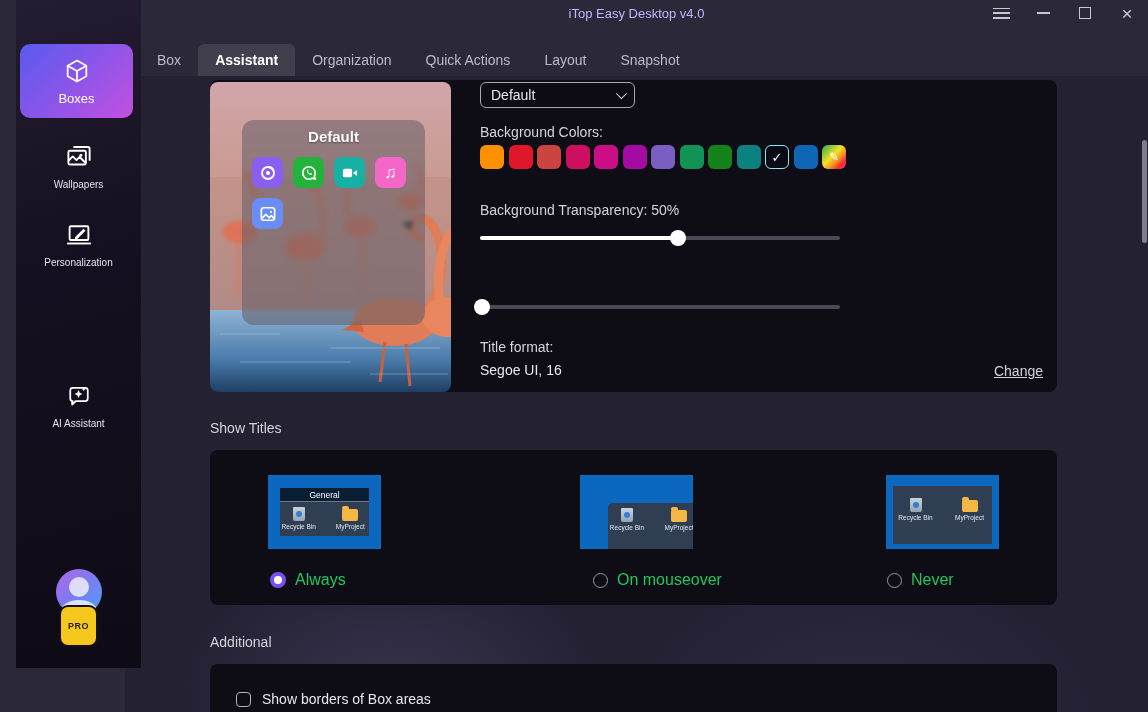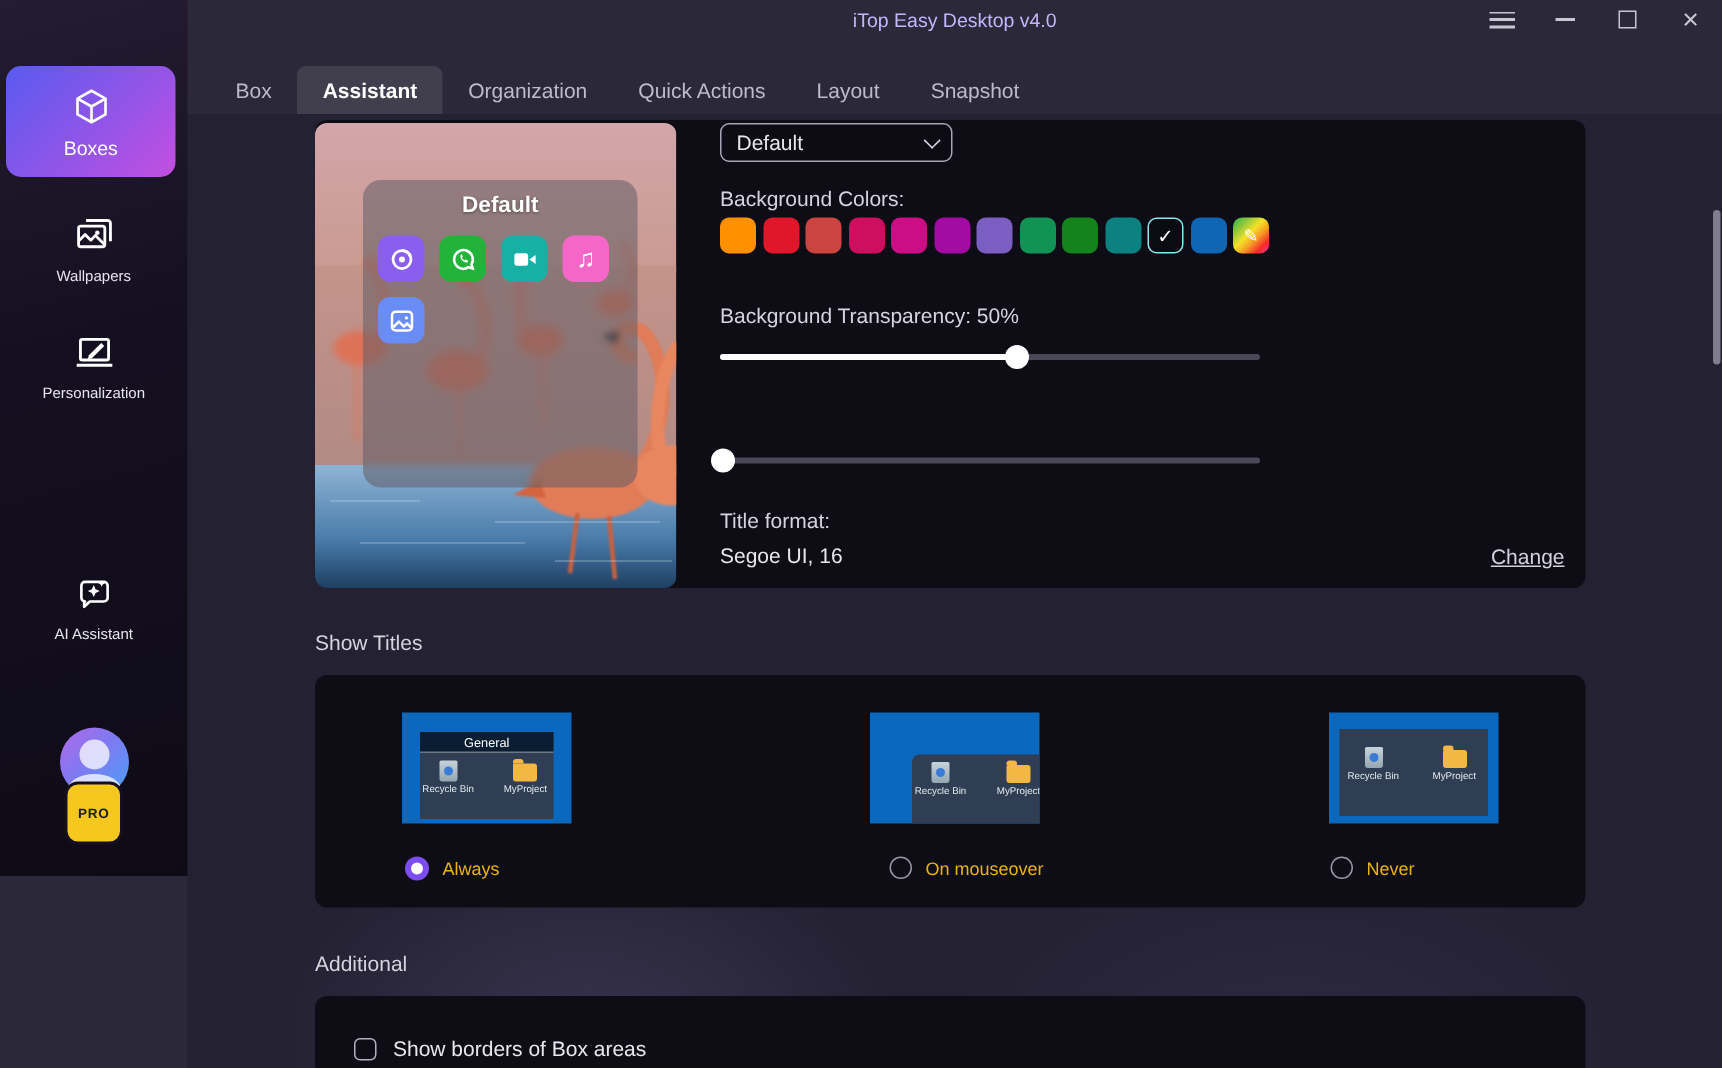--- a/index.html
+++ b/index.html
@@ -12,21 +12,21 @@
   .win-title { font-size:13px; color:#c4b5fd; }
   .win-controls { position:absolute; right:0; top:0; height:26px; display:flex; align-items:center; gap:0; }
   .win-btn { width:42px; height:26px; display:flex; align-items:center; justify-content:center; cursor:default; }
   .icon-menu { width:17px; height:11px; display:flex; flex-direction:column; justify-content:space-between; }
   .icon-menu i { display:block; height:1.5px; background:#c9c6d4; }
   .icon-min { width:13px; height:1.5px; background:#c9c6d4; }
   .icon-max { width:12px; height:12px; border:1.5px solid #c9c6d4; }
   .icon-close { font-size:19px; line-height:1; color:#c9c6d4; }
 
   
-  .sidebar { position:absolute; left:0; top:0; width:125px; height:584px;
+  .sidebar { position:absolute; left:16px; top:0; width:125px; height:668px;
     background:linear-gradient(165deg, #241c31 0%, #151021 38%, #0e0b16 100%); z-index:5; }
   .side-item { position:absolute; left:0; width:125px; display:flex; flex-direction:column; align-items:center; gap:7px; cursor:pointer; }
   .side-item .lbl { font-size:10px; color:#e6e4ec; }
   .boxes-btn { position:absolute; left:4px; top:44px; width:113px; height:74px; border-radius:10px;
     background:linear-gradient(135deg, #5a5aef 0%, #9155e8 55%, #c44fe0 100%);
     display:flex; flex-direction:column; align-items:center; justify-content:center; gap:6px; cursor:pointer; }
   .boxes-btn .lbl { font-size:13px; color:#fff; }
   .it-wallpapers { top:142px; } .it-personalization { top:220px; } .it-widgets { top:302px; } .it-ai { top:381px; }
 
   .avatar-wrap { position:absolute; left:0; bottom:21px; width:125px; display:flex; flex-direction:column; align-items:center; }
@@ -84,38 +84,38 @@
   .fill { position:absolute; left:0; top:6px; height:4px; border-radius:2px; background:#fff; }
   .fill-55 { width:55%; } .fill-0 { width:0%; }
   .thumb-dot { position:absolute; top:0; width:16px; height:16px; border-radius:50%; background:#fff; transform:translateX(-50%); }
   .pos-55 { left:55%; } .pos-0 { left:2px; }
   .change-link { position:absolute; right:14px; top:283px; font-size:14px; color:#d3d0db; text-decoration:underline; cursor:pointer; }
 
   
   .mini { position:absolute; top:25px; width:113px; height:74px; background:#0c67bf; overflow:hidden; cursor:pointer; }
   .mini-a { left:58px; } .mini-b { left:370px; } .mini-c { left:676px; }
   .mini-box { position:absolute; background:#2f3e52; }
-  .mini-a .mini-box { left:12px; top:13px; width:89px; height:58px; }
+  .mini-a .mini-box { left:12px; top:13px; width:89px; height:48px; }
   .mini-b .mini-box { left:28px; top:28px; width:90px; height:50px; border-radius:5px 0 0 0; }
   .mini-c .mini-box { left:7px; top:11px; width:99px; height:58px; }
   .mini-titlebar { height:14px; background:#0a1e33; border-bottom:1px solid rgba(255,255,255,.4);
     display:flex; align-items:center; justify-content:center; font-size:8.5px; color:#fff; }
   .mini-icons { display:flex; justify-content:center; gap:14px; margin-top:5px; }
   .mini-icon { display:flex; flex-direction:column; align-items:center; gap:2px; width:40px; }
   .mini-icon .cap { font-size:6.5px; color:#e3e9f0; white-space:nowrap; }
   .bin { width:12px; height:14px; background:linear-gradient(180deg,#c7d3db,#95a6b2); border-radius:1px 1px 2px 2px; position:relative; }
   .bin::after { content:""; position:absolute; left:3px; top:4px; width:6px; height:6px; border-radius:50%; background:#3a7bd5; }
   .folder { width:16px; height:12px; background:#f2b843; border-radius:1px 2px 2px 2px; position:relative; margin-top:2px; }
   .folder::before { content:""; position:absolute; left:0; top:-3px; width:7px; height:3px; background:#f2b843; border-radius:2px 2px 0 0; }
 
   .radio-row { position:absolute; top:121px; display:flex; align-items:center; gap:9px; cursor:pointer; }
   .rr-a { left:60px; } .rr-b { left:371px;padding-left:12px; } .rr-c { left:677px; }
   .radio { width:15px; height:15px; border-radius:50%; border:1.5px solid #9a97a6; }
   .radio.on { width:16px; height:16px; border:4.5px solid #7c4df0; background:#fff; }
-  .radio-label { font-size:12px; color:#eab308; }
+  .radio-label { font-size:16px; color:#22c55e; }
 
   
   .check-row { position:absolute; left:26px; top:27px; display:flex; align-items:center; gap:11px; cursor:pointer; }
   .checkbox { width:15px; height:15px; border:1.5px solid #b5b2c0; border-radius:4px; background:transparent; }
   .check-label { font-size:14px; color:#e8e6ee; }
 
   
   .scroll-thumb { position:absolute; right:1px; top:64px; width:5px; height:103px; border-radius:3px; background:#807d8e; cursor:pointer; }
 
   .svgicon { display:block; }

